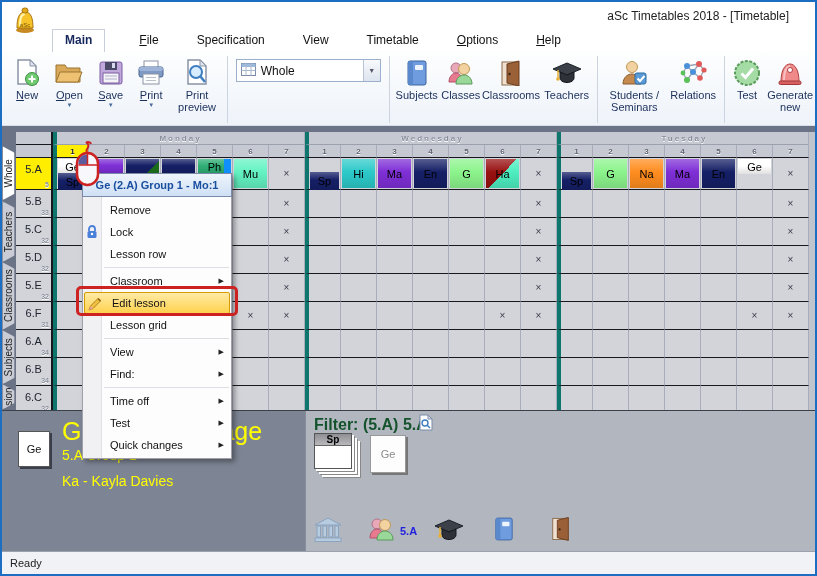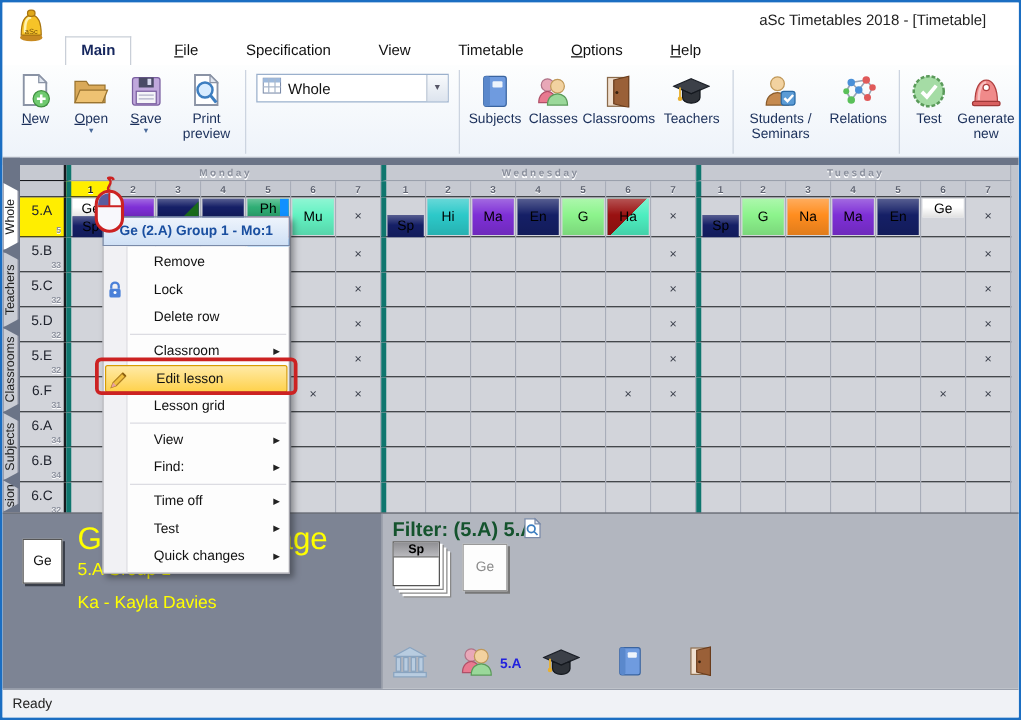--- a/index.html
+++ b/index.html
@@ -60,21 +60,21 @@
   .xmark { position: absolute; inset: 0; display: flex; align-items: center; justify-content: center; font-size: 10px; color: #3c404c; }
   .strip { position: absolute; top: 0; bottom: 0; right: 0; width: 7px; }
   .tri-corner { position: absolute; right: 0; bottom: 0; width: 0; height: 0; border-left: 13px solid transparent; border-bottom: 13px solid #1a6b1a; }
   
   .ctxmenu { position: absolute; left: 80px; top: 171px; width: 150px; z-index: 20;
     box-shadow: 3px 3px 5px rgba(0,0,0,.35); font-size: 11px; }
   .ctx-header { height: 24px; background: linear-gradient(#eef4fc,#cfe0f5); border: 1px solid #7a8aa8;
     color: #1a4fa0; font-weight: bold; display: flex; align-items: center; justify-content: center; }
   .ctx-body { position: relative; background: #fdfdfd; border: 1px solid #a0a0a8; border-top: none; padding: 2px 0; }
   .ctx-gutter { position: absolute; left: 0; top: 0; bottom: 0; width: 19px; background: #f1f1f4; border-right: 1px solid #e0e0e4; }
-  .mi { position: relative; height: 22px; display: flex; align-items: center; padding-left: 40px; color: #111; }
+  .mi { position: relative; height: 22px; display: flex; align-items: center; padding-left: 27px; color: #111; }
   .mi .arrow { position: absolute; right: 7px; font-size: 7px; color: #222; }
   .mi .mi-icon { position: absolute; left: 2px; top: 3px; width: 16px; height: 16px; }
   .mi.hl { background: linear-gradient(#ffeaa6,#ffd24d); border: 1px solid #d89c00; border-radius: 2px; margin: 0 1px; }
   .msep { height: 1px; background: #dcdce2; margin: 2px 2px 2px 21px; }
   .annot-rect { position: absolute; left: 74px; top: 284px; width: 162px; height: 30px;
     border: 3px solid #cc2222; border-radius: 5px; z-index: 25; pointer-events: none; }
   .mouse-annot { position: absolute; left: 70px; top: 139px; z-index: 26; }
   
   .bottom { position: relative; display: flex; height: 141px; border-top: 1px solid #3a3f4a; }
   .detail { position: relative; width: 303px; background: #7d8494; }
@@ -157,20 +157,33 @@
           <rect x="2" y="2" width="22" height="22" rx="2" fill="#c0a8dc" stroke="#7a5fa0"></rect>
           <rect x="7" y="2" width="12" height="8" fill="#4a4a66"></rect>
           <rect x="14" y="3" width="3" height="5" fill="#d8d8ee"></rect>
           <rect x="5" y="13" width="16" height="10" fill="#f4f4f8" stroke="#7a5fa0"></rect>
           <path d="M7 16 h12 M7 19 h12" stroke="#b0b0c8"></path>
         </svg>
       </span>
       <span class="tlabel u1">Save</span>
       <span class="caret">▼</span>
     </div>
+    <div class="tbtn" style="width:44px">
+      <span class="ticon">
+        <svg width="28" height="26" viewBox="0 0 28 26">
+          <rect x="7" y="1" width="14" height="7" fill="#fff" stroke="#8a93a5"></rect>
+          <rect x="2" y="7" width="24" height="10" rx="2" fill="#7d99c4" stroke="#4a6590"></rect>
+          <rect x="2" y="7" width="24" height="4" rx="2" fill="#9db4d8"></rect>
+          <rect x="6" y="14" width="16" height="10" fill="#fdfdfd" stroke="#8a93a5"></rect>
+          <path d="M9 17.5 h10 M9 20.5 h10" stroke="#b8c0cc"></path>
+        </svg>
+      </span>
+      <span class="tlabel u1">Print</span>
+      <span class="caret">▼</span>
+    </div>
     <div class="tbtn" style="width:56px">
       <span class="ticon">
         <svg width="26" height="28" viewBox="0 0 26 28">
           <path d="M4 1 h12 l6 6 v18 h-18 z" fill="#fff" stroke="#8a93a5" stroke-width="1.5"></path>
           <path d="M16 1 l6 6 h-6 z" fill="#dfe5ee" stroke="#8a93a5"></path>
           <circle cx="12" cy="13" r="6" fill="#d8ecff" stroke="#3d7ec0" stroke-width="2"></circle>
           <path d="M16.5 17.5 L21 23" stroke="#3d7ec0" stroke-width="2.5"></path>
         </svg>
       </span>
       <span class="tlabel">Print preview</span>
@@ -720,21 +733,21 @@
         </div>
         <div class="mi">
           <span class="mi-icon"><svg width="14" height="16" viewBox="0 0 14 16">
               <path d="M4 7 V5 a3 3 0 0 1 6 0 V7" fill="none" stroke="#4a80d8" stroke-width="1.8"></path>
               <rect x="2.5" y="7" width="9" height="7" rx="1.5" fill="#4a80d8"></rect>
               <circle cx="7" cy="10" r="1.2" fill="#fff"></circle>
             </svg></span>
           <span>Lock</span>
         </div>
         <div class="mi">
-          <span>Delete row</span>
+          <span>Lesson row</span>
         </div>
         <div class="msep"></div>
         <div class="mi">
           <span>Classroom</span>
           <span class="arrow">▶</span>
         </div>
         <div class="mi hl">
           <span class="mi-icon"><svg width="16" height="16" viewBox="0 0 16 16">
               <path d="M2 14 L3.5 10 L11 2.5 L13.5 5 L6 12.5 Z" fill="#f0c040" stroke="#b08020"></path>
               <path d="M2 14 L3.5 10 L6 12.5 Z" fill="#e8a0a0"></path>

